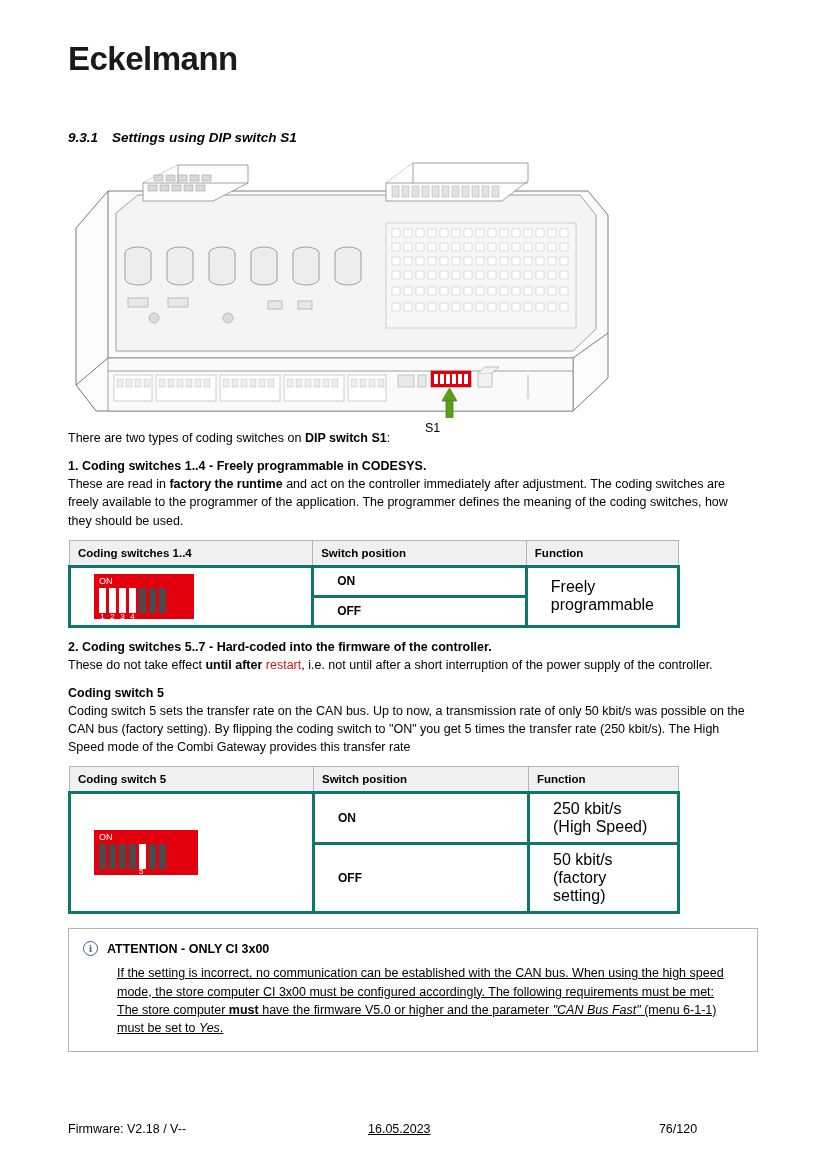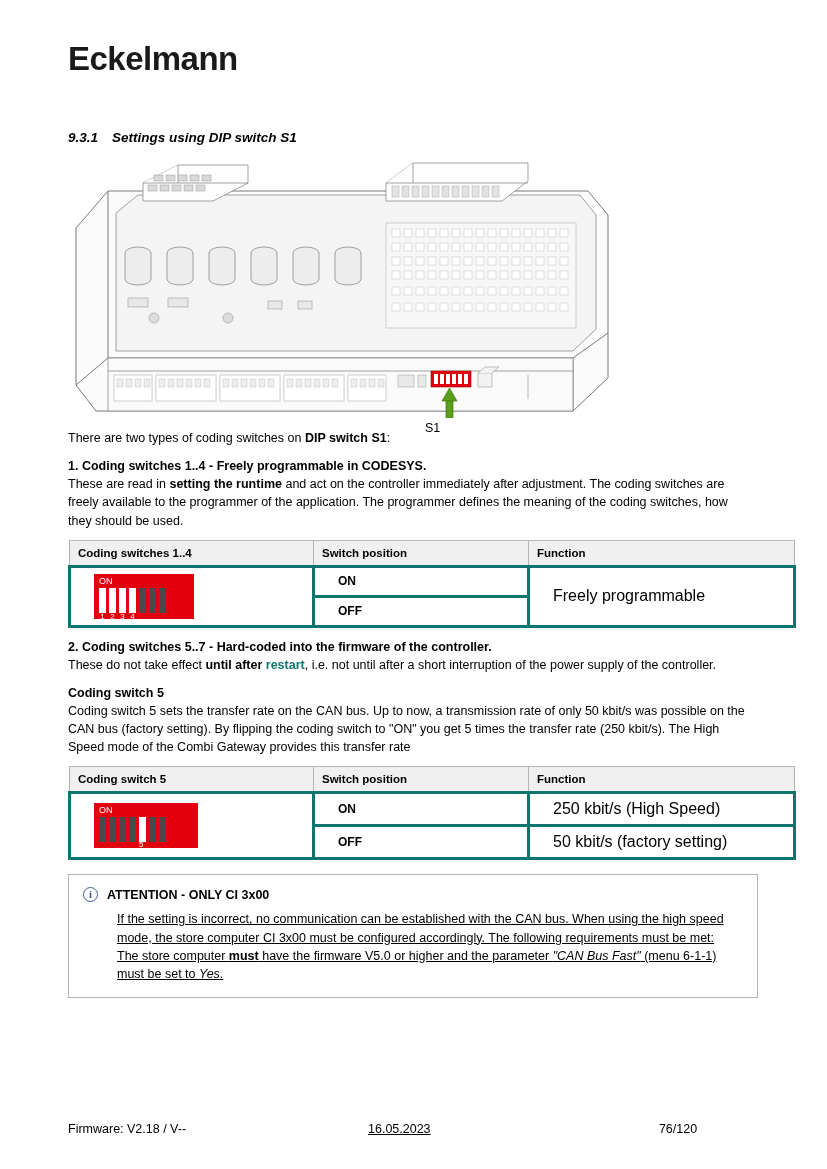--- a/index.html
+++ b/index.html
@@ -54,25 +54,25 @@
   .s1-label {
     position: absolute;
     left: 357px; top: 268px;
     font-size: 12.5px;
   }
 
   p { margin: 0 4px 2px 0; line-height: 1.45; }
   p.block { margin-bottom: 10px; }
   .tight { margin-bottom: 0; }
   b, strong { font-weight: bold; }
-  .link { color: #0f766e; font-weight: bold; }
+  .link { color: #b91c1c; font-weight: normal; }
 
   
   table.dip-table {
-    width: 728px;
+    width: 612px;
     border-collapse: collapse;
     margin: 8px 0 10px 0;
     font-size: 11.5px;
   }
   table.dip-table th {
     background: #f0f0f0;
     border: 1px solid #b5b5b5;
     text-align: left;
     font-weight: bold;
     padding: 6px 8px;
@@ -439,21 +439,21 @@
           <rect x="378" y="246" width="7" height="22"></rect>
           <path d="M374,248 L381.5,235 L389,248 Z"></path>
         </g>
       </svg>
       <div class="s1-label">S1</div>
     </div>
 
     <p class="block"><span>There are two types of coding switches on </span><b>DIP switch S1</b><span>:</span></p>
 
     <p class="tight"><b>1. Coding switches 1..4 - Freely programmable in CODESYS.</b></p>
-    <p class="block"><span>These are read in </span><b>setting the runtime</b><span> and act on the controller immediately after adjustment. The coding switches are freely available to the programmer of the application. The programmer defines the meaning of the coding switches, how they should be used.</span></p>
+    <p class="block"><span>These are read in </span><b>factory the runtime</b><span> and act on the controller immediately after adjustment. The coding switches are freely available to the programmer of the application. The programmer defines the meaning of the coding switches, how they should be used.</span></p>
 
     <table class="dip-table">
       <thead>
         <tr>
           <th>Coding switches 1..4</th>
           <th>Switch position</th>
           <th>Function</th>
         </tr>
       </thead>
       <tbody>

